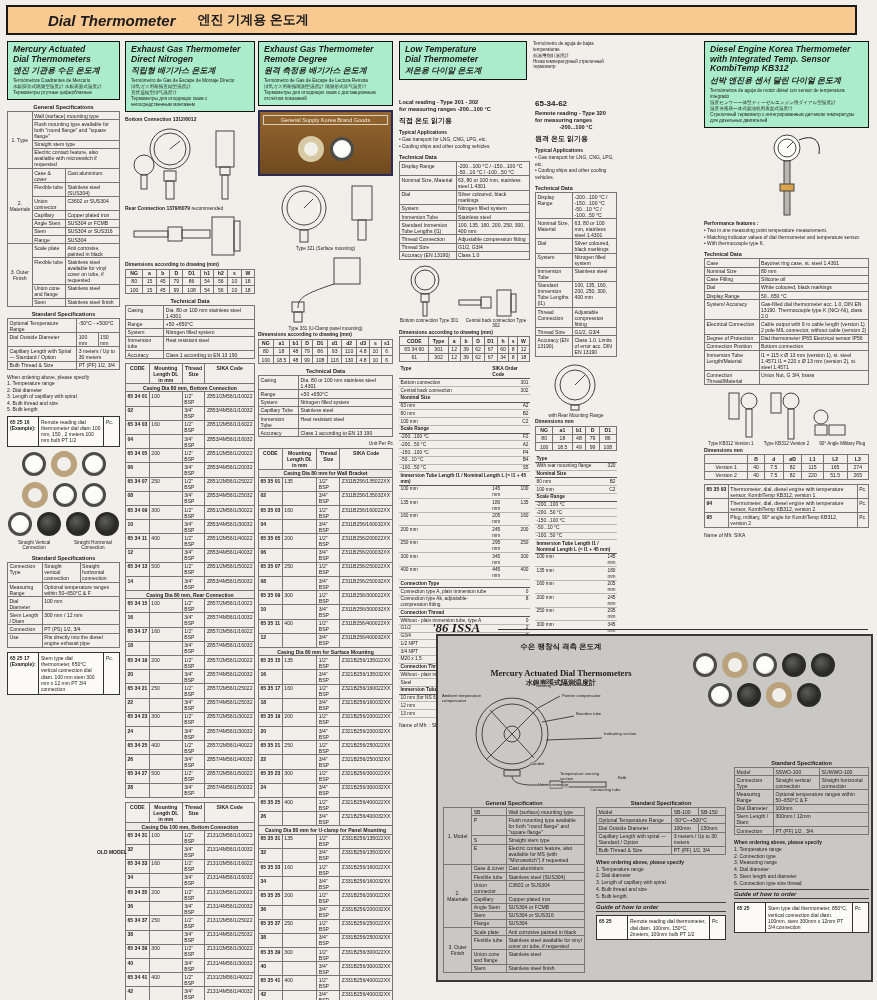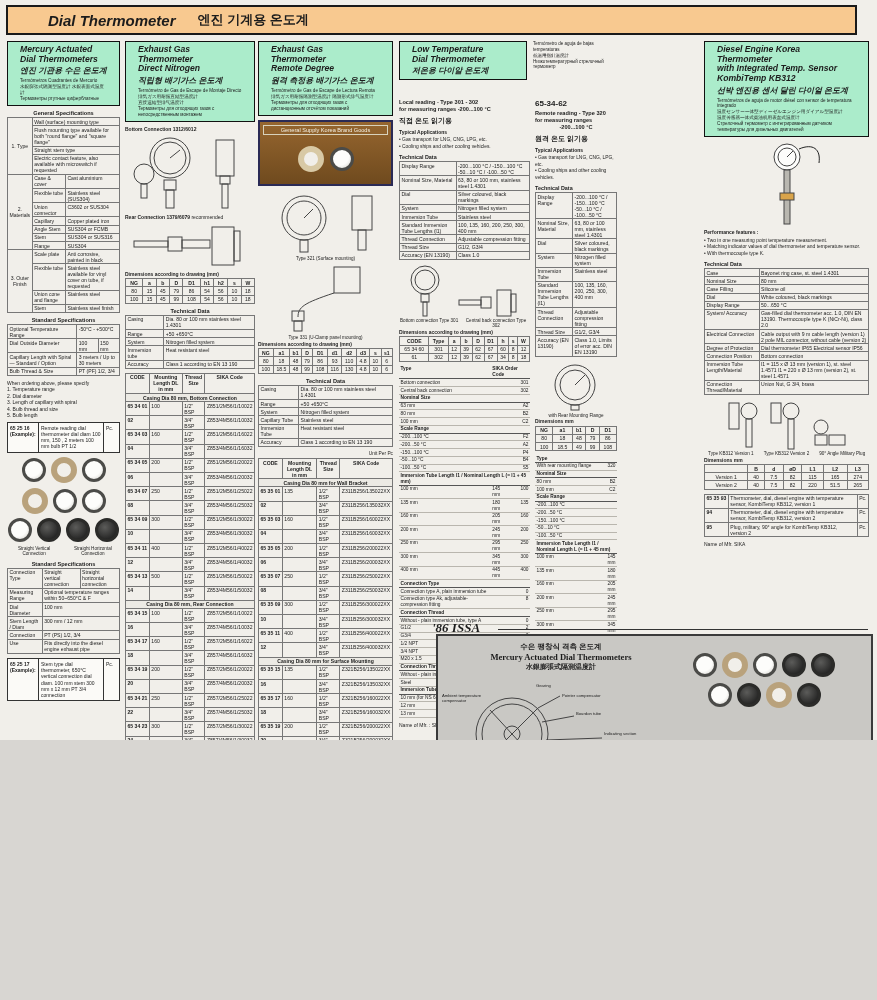--- a/index.html
+++ b/index.html
@@ -1,31 +1,31 @@
 <!DOCTYPE html>
 <html><head>
 <meta charset="utf-8">
 <style>
   html,body{margin:0;padding:0;background:#d8d6d2;}
-  .page{position:relative;width:877px;height:740px;background:#f1efea;overflow:hidden;
+  .page{position:relative;width:877px;height:1000px;background:#f1efea;overflow:hidden;
         font-family:"Liberation Sans",sans-serif;color:#1c1c1c;}
   
   .main-header{position:absolute;left:6px;top:5px;width:851px;height:30px;background:#f8c990;
     border:2px solid #1a1a1a;display:flex;align-items:center;gap:22px;padding-left:40px;box-sizing:border-box;}
   .main-header .en{font-size:15px;font-weight:bold;font-style:italic;}
   .main-header .ko{font-size:13px;font-weight:bold;}
   
   .col{position:absolute;top:41px;}
   #col1{left:7px;width:113px;}
   #col2{left:125px;width:130px;}
   #col3{left:258px;width:135px;}
   #col4{left:399px;width:218px;}
   #col5{left:704px;width:165px;}
   
-  .gh{background:#abeccb;border:1.5px solid #111;padding:3px 12px;margin-bottom:4px;}
+  .gh{background:#abeccb;border:1.5px solid #111;padding:3px 5px;margin-bottom:4px;}
   .gh .t1{font-size:8.6px;font-weight:bold;font-style:italic;line-height:1.12;}
   .gh .ko{font-size:8px;font-weight:bold;font-style:italic;margin-top:1px;}
   .gh .sub{font-size:4.6px;line-height:1.3;margin-top:2px;}
   .cy{background:#a9e9f1;border:1px solid #111;padding:2px 4px;margin:5px 0 3px;}
   .cy .t{font-size:6.4px;font-weight:bold;font-style:italic;line-height:1.15;}
   .cy .ko{font-size:8px;font-weight:bold;margin-top:1px;}
   
   .h6{font-size:5.6px;font-weight:bold;text-align:center;margin:4px 0 1px;}
   .h6l{font-size:5.4px;font-weight:bold;text-align:left;margin:4px 0 1px;}
   .tiny{font-size:5px;line-height:1.3;}
@@ -72,21 +72,21 @@
   .apps{font-size:4.9px;line-height:1.3;margin:2px 0;}
   .apps div::before{content:"• ";}
   
   #issa{position:absolute;left:436px;top:634px;width:437px;height:348px;background:#c9c8c4;
         border:2px solid #3a3a3a;box-sizing:border-box;}
   .issa-label{position:absolute;left:-6px;top:-16px;font-family:"Liberation Serif",serif;
       font-size:13px;font-weight:bold;font-style:italic;}
   .issa-rule{position:absolute;left:60px;top:-7px;width:370px;border-top:1.5px solid #333;}
   .issa-title{position:absolute;left:8px;top:6px;width:230px;text-align:center;}
   .issa-title .ko{font-size:7.5px;font-weight:bold;}
-  .issa-title .en{font-family:"Liberation Serif",serif;font-size:8.6px;font-weight:bold;}
+  .issa-title .en{font-family:"Liberation Serif",serif;font-size:8.6px;font-weight:bold;margin-top:16px;}
   .issa-title .ja{font-size:7px;font-weight:bold;}
   .issa-diagram{position:absolute;left:4px;top:46px;width:212px;height:112px;}
   .issa-diagram svg{position:absolute;left:0;top:0;}
   .dlabel{position:absolute;font-size:4.2px;line-height:1.1;max-width:44px;background:rgba(201,200,196,.6);}
   .dlabel:nth-of-type(1){left:0px;top:12px;}
   .dlabel:nth-of-type(2){left:94px;top:2px;}
   .dlabel:nth-of-type(3){left:120px;top:12px;}
   .dlabel:nth-of-type(4){left:134px;top:30px;}
   .dlabel:nth-of-type(5){left:162px;top:50px;}
   .dlabel:nth-of-type(6){left:88px;top:80px;}

